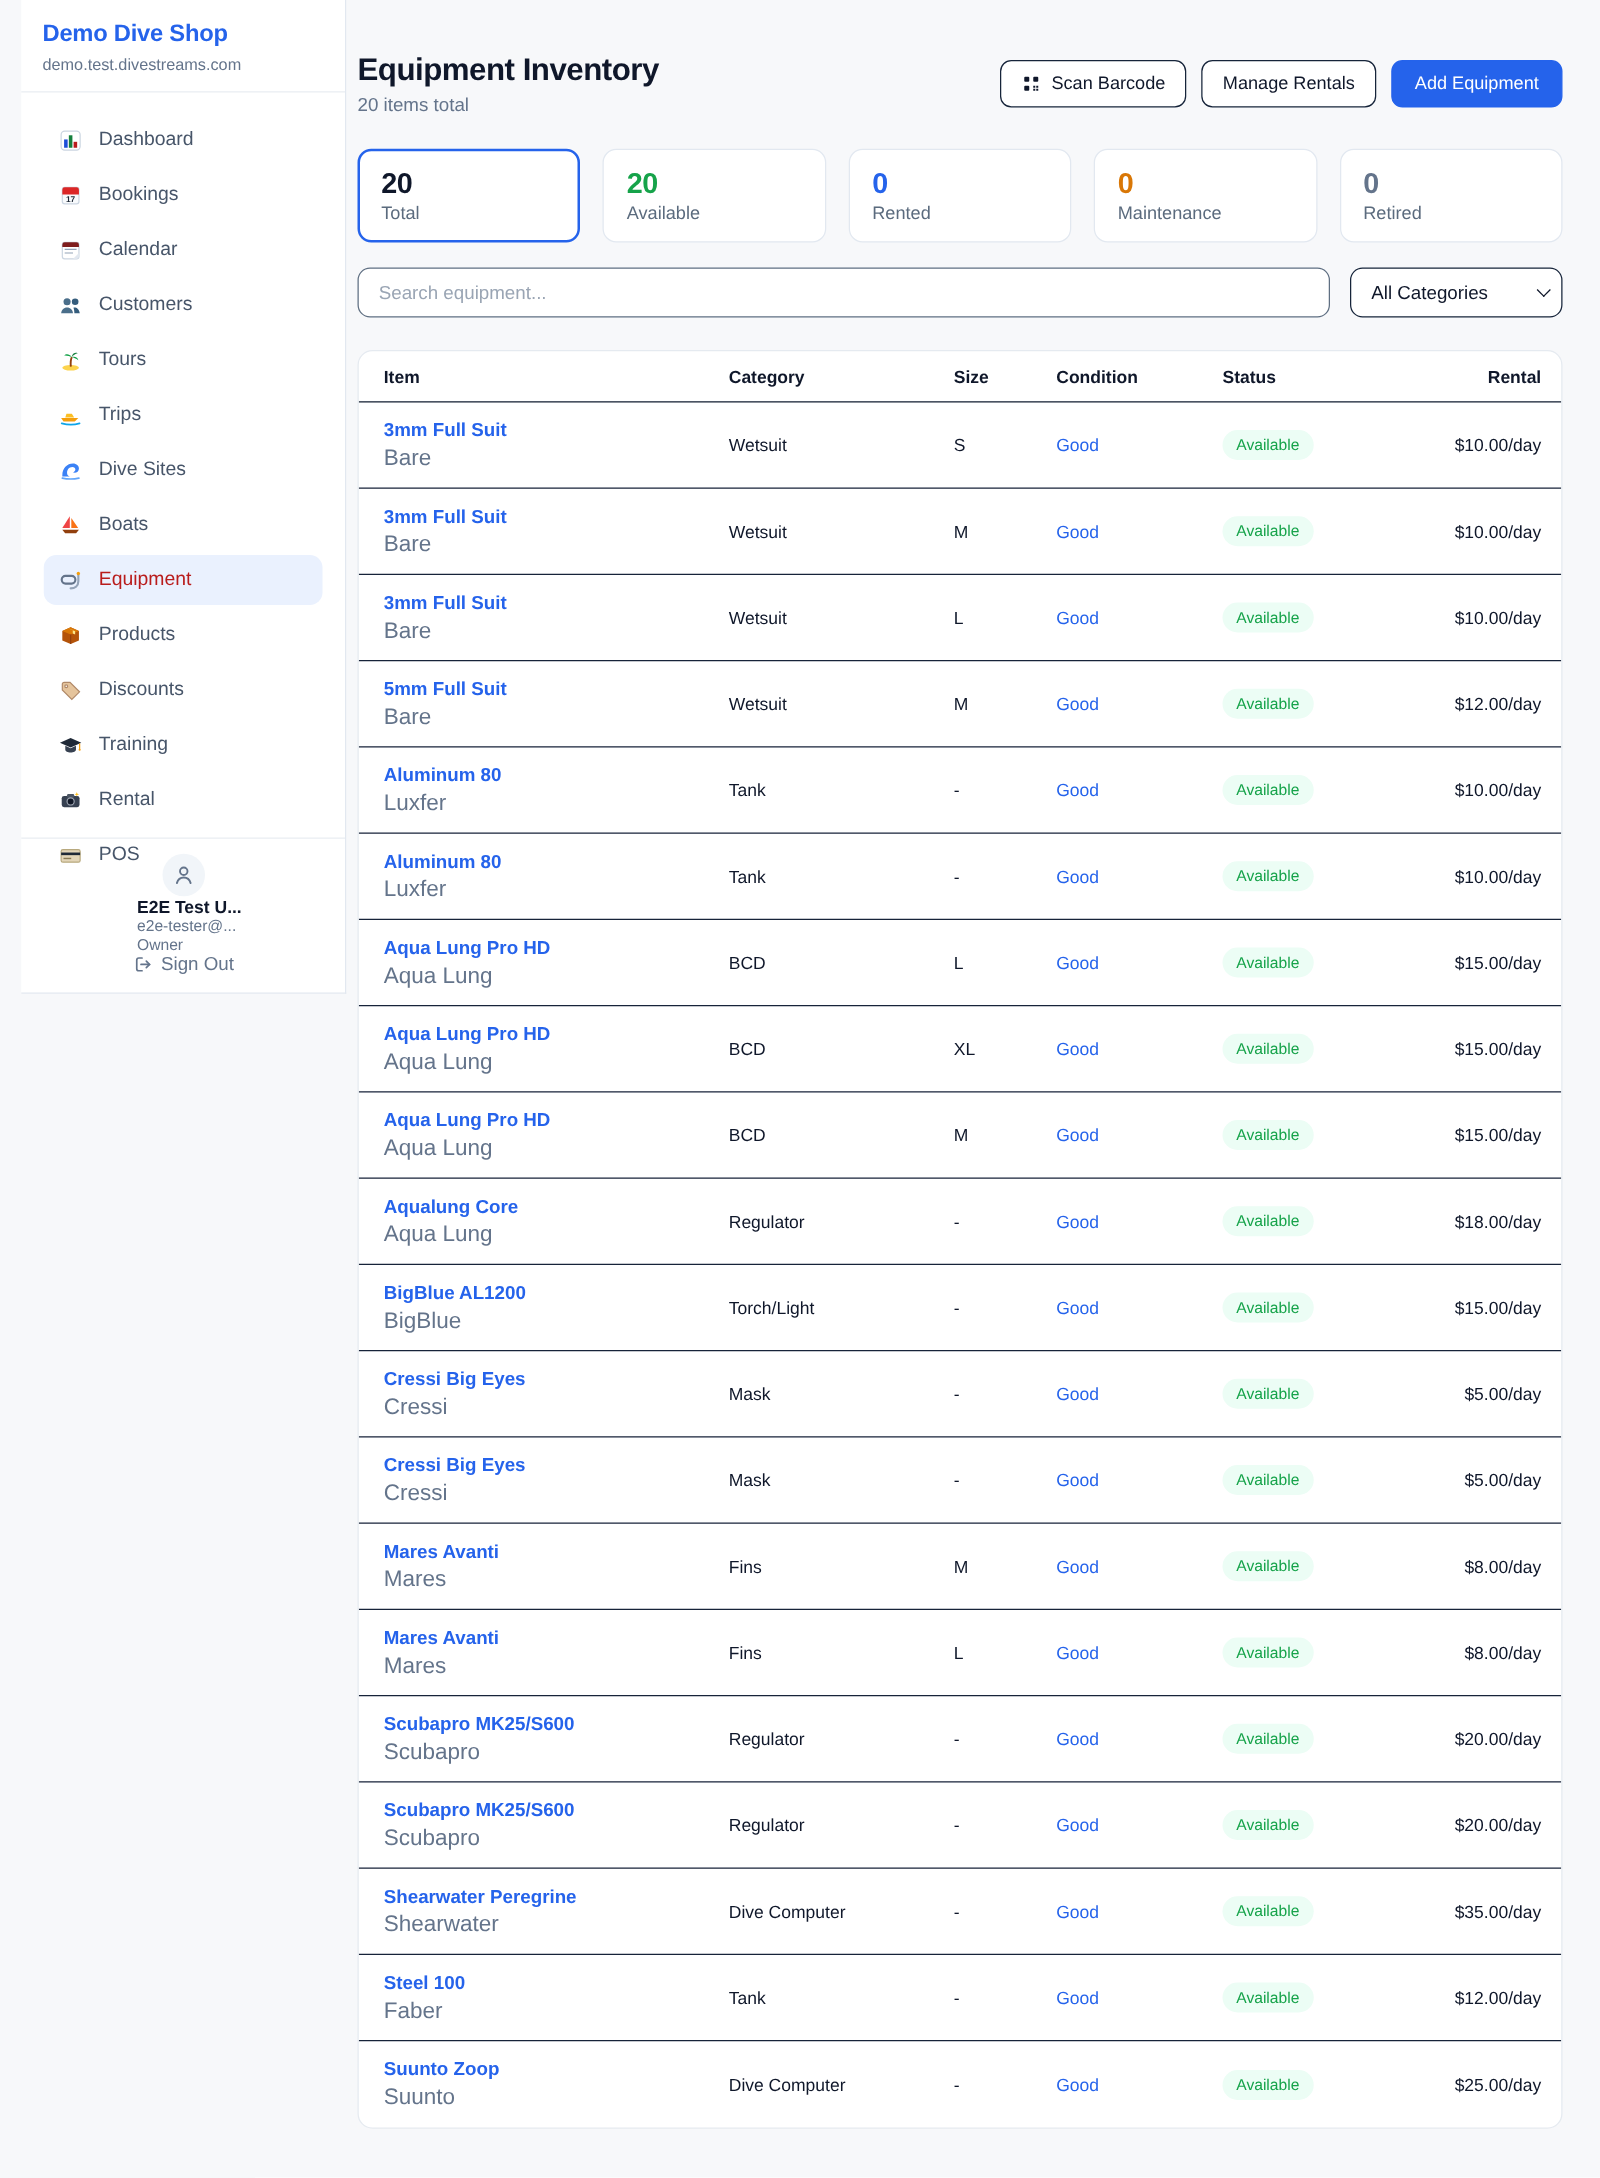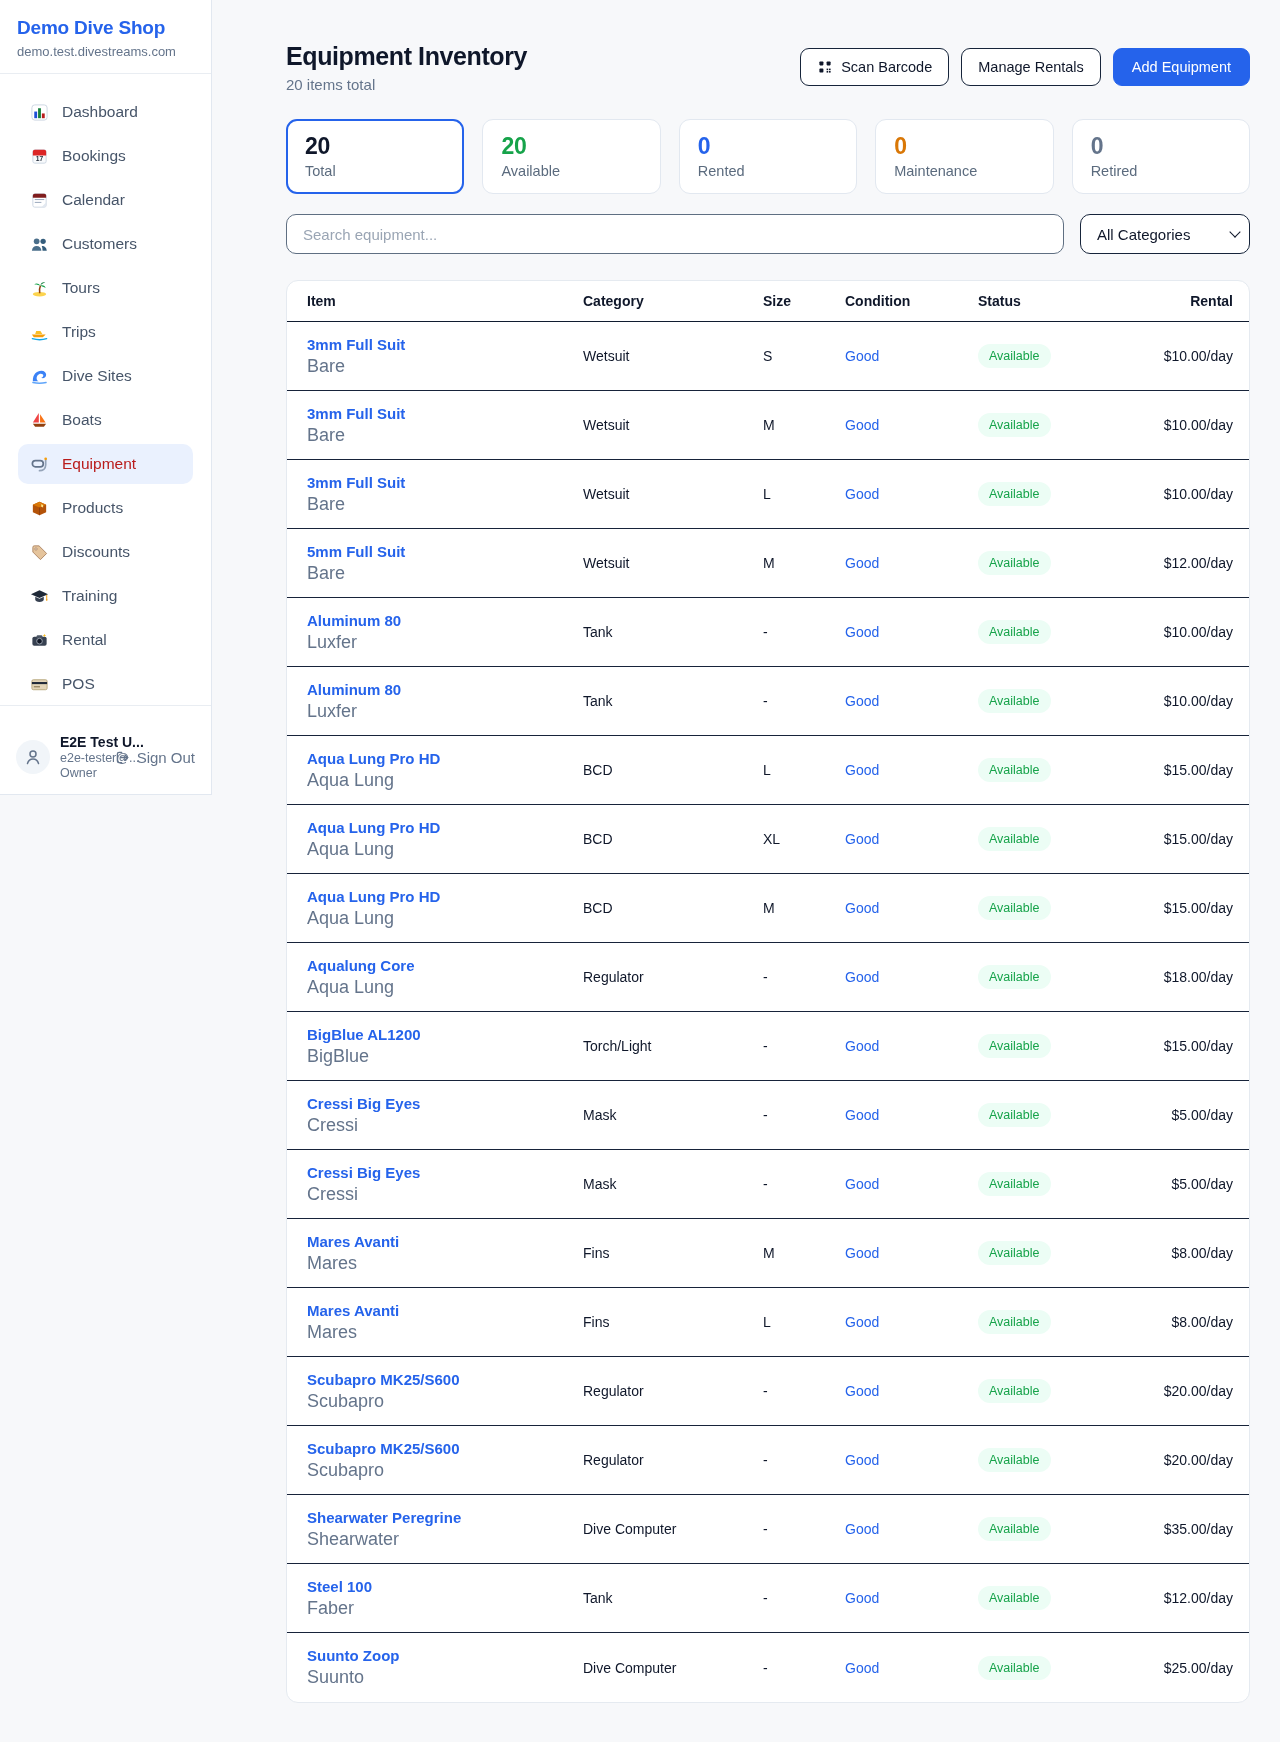--- a/index.html
+++ b/index.html
@@ -7,44 +7,44 @@
   body {
     font-family:"Liberation Sans", sans-serif;
     background:#f7f8fa;
     color:#0f172a;
     position:relative;
     overflow:hidden;
   }
 
   
   .sidebar {
-    position:absolute; top:0; left:0;
-    width:212px; height:795px;
+    position:absolute; top:0; left:17px;
+    width:260px; height:795px;
     background:#fff;
     border-right:1px solid #e2e8f0;
     border-bottom:1px solid #e2e8f0;
   }
   .sidebar-head { padding:17px 17px 14px 17px; border-bottom:1px solid #e9edf2; }
   .brand { font-size:19px; font-weight:700; color:#2563eb; letter-spacing:-0.2px; }
   .brand-domain { margin-top:5px; font-size:13px; color:#64748b; }
   .nav { padding:14px 0 0 0; list-style:none; }
   .nav-item {
     display:flex; align-items:center; gap:13px;
     height:40px; margin:4px 18px; padding:0 12px;
     border-radius:10px; cursor:pointer;
     font-size:15.5px; color:#475569;
   }
   .nav-item.active { background:#eaf1fe; color:#b91c1c; font-weight:400; }
   .nav-icon { width:19px; height:19px; flex:0 0 19px; display:inline-flex; }
   .nav-icon svg { width:19px; height:19px; }
   .sidebar-footer {
     position:absolute; left:0; right:0; bottom:0;
     border-top:1px solid #e9edf2;
-    padding:28px 16px 14px 16px;
-    display:flex; align-items:center;
+    padding:12px 16px 14px 16px;
+    display:flex; align-items:center;flex-direction:column;
   }
   .avatar {
     width:34px; height:34px; border-radius:50%;
     background:#f1f5f9; flex:0 0 34px;
     display:flex; align-items:center; justify-content:center;
   }
   .avatar svg { width:20px; height:20px; }
   .user-meta { margin-left:10px; min-width:0; flex:1; }
   .user-name { font-size:14px; font-weight:700; color:#0f172a; white-space:nowrap; }
   .user-email, .user-role { font-size:12.5px; color:#64748b; margin-top:1px; white-space:nowrap; }

